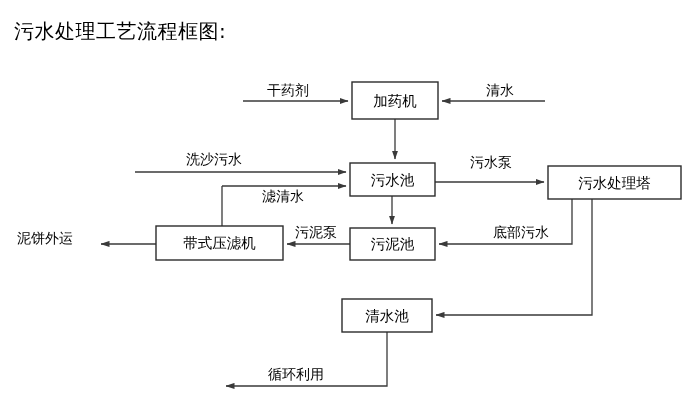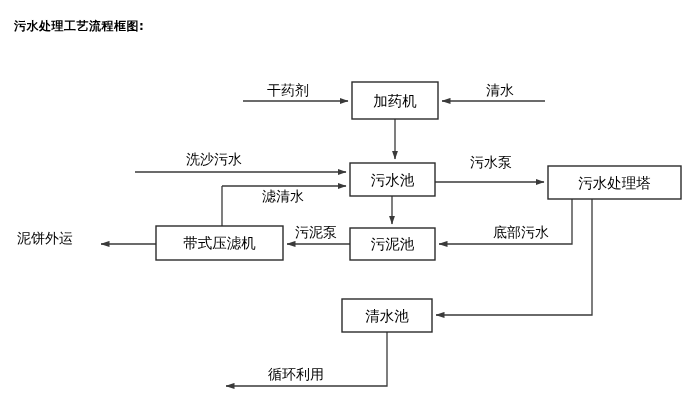--- a/index.html
+++ b/index.html
@@ -18,22 +18,22 @@
   }
   #diagram-root {
     position: relative;
     width: 700px;
     height: 420px;
   }
   .page-title {
     position: absolute;
     left: 14px;
     top: 18px;
-    font-size: 12px;
-    font-weight: bold;
+    font-size: 20px;
+    font-weight: normal;
     letter-spacing: 0.5px;
     color: #000000;
     white-space: nowrap;
   }
   svg.flow-canvas {
     position: absolute;
     left: 0;
     top: 0;
     width: 700px;
     height: 420px;

